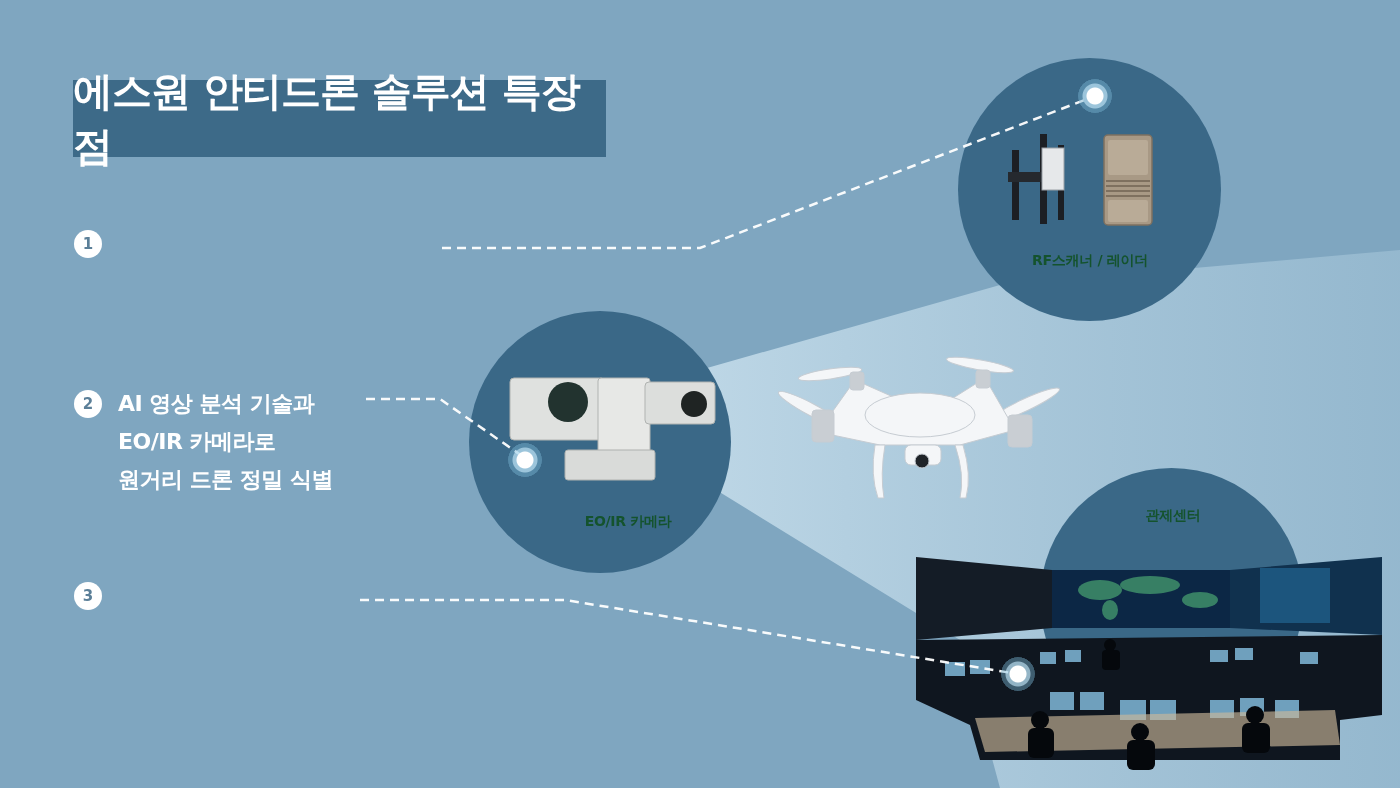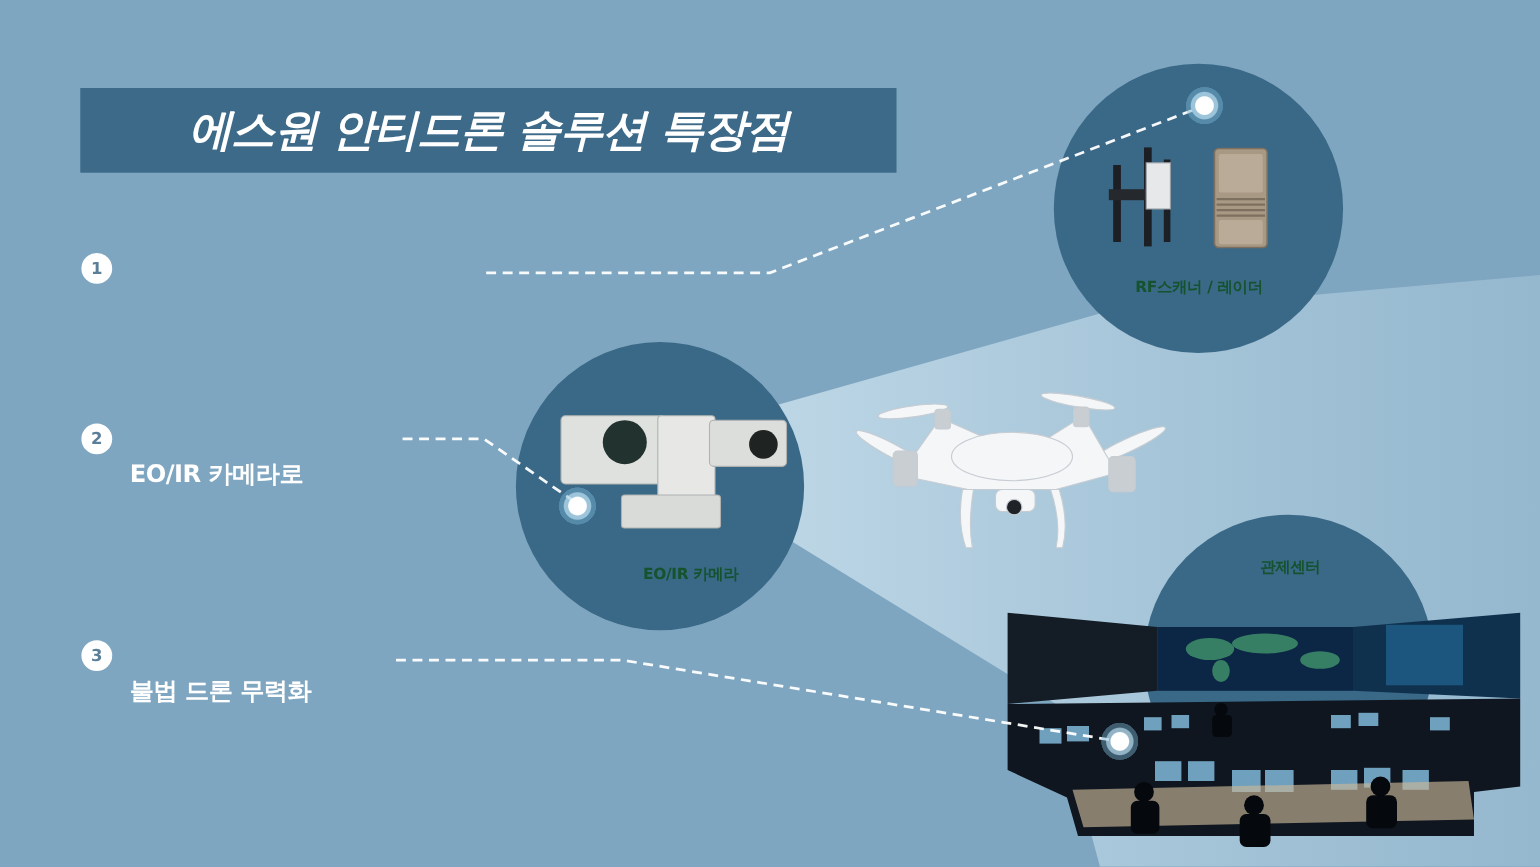--- a/index.html
+++ b/index.html
@@ -4,22 +4,22 @@
 <style>
   html, body { margin:0; padding:0; }
   body {
     width:1400px; height:788px; overflow:hidden; position:relative;
     background:#7fa6c0;
     font-family:"DejaVu Sans","Liberation Sans",sans-serif;
     color:#fff;
   }
   .beam { position:absolute; left:0; top:0; width:1400px; height:788px; pointer-events:none; }
   .title-box {
-    position:absolute; left:73px; top:80px; width:742px; height:77px;
-    background:#3d6a88; display:flex; align-items:center; justify-content:center;font-style:italic;
+    position:absolute; left:73px; top:80px; width:533px; height:77px;
+    background:#3d6a88; display:flex; align-items:center; justify-content:center;
   }
   .title-box span { font-size:40px; font-weight:bold; letter-spacing:-1px; color:#fff; }
   .feature { position:absolute; left:74px; }
   .feature .row { display:flex; align-items:center; }
   .badge {
     width:28px; height:28px; border-radius:50%; background:#fff; color:#5b7f98;
     font-size:15px; font-weight:bold; display:flex; align-items:center; justify-content:center;
     margin-right:16px; flex-shrink:0;
   }
   .feature .line {
@@ -59,29 +59,30 @@
 
 <div class="feature" style="top:230px;">
   <div class="row">
     <div class="badge">1</div>
   </div>
 </div>
 
 <div class="feature" style="top:385px;">
   <div class="row">
     <div class="badge">2</div>
+    <div class="line">AI 영상 분석 기술과</div>
   </div>
   <div class="line indent">EO/IR 카메라로</div>
+  <div class="line indent">원거리 드론 정밀 식별</div>
 </div>
 
 <div class="feature" style="top:582px;">
   <div class="row">
     <div class="badge">3</div>
   </div>
-  <div class="line indent">불법 드론 무력화</div>
 </div>
 
 <div class="circle" style="left:958px; top:58px; width:263px; height:263px;"></div>
 <svg class="overlay" width="1400" height="788">
 
   <g>
     <rect x="1012" y="150" width="7" height="70" fill="#1c1f24"></rect>
     <rect x="1040" y="134" width="7" height="90" fill="#1c1f24"></rect>
     <rect x="1058" y="145" width="6" height="75" fill="#1c1f24"></rect>
     <rect x="1008" y="172" width="40" height="10" fill="#25292e"></rect>

